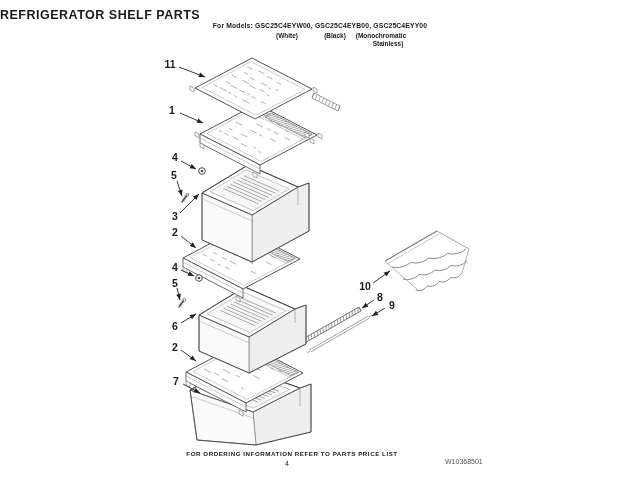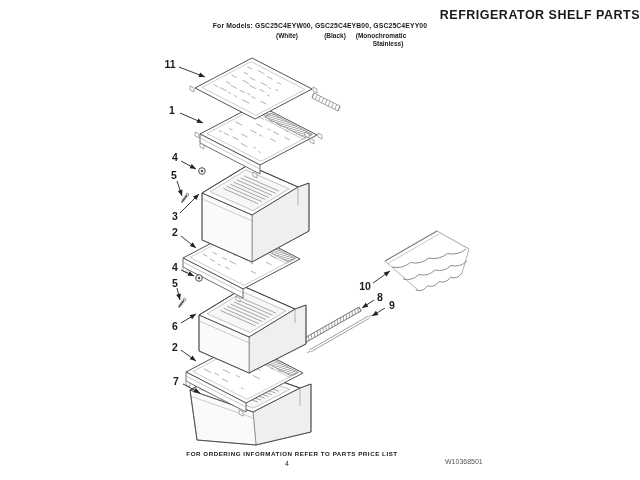--- a/index.html
+++ b/index.html
@@ -1,18 +1,18 @@
 <!DOCTYPE html>
 <html><head>
 <meta charset="utf-8">
 <style>
   html,body{margin:0;padding:0;background:#ffffff;}
   .stage{position:relative;width:640px;height:480px;background:#fff;overflow:hidden;
          font-family:"Liberation Sans",sans-serif;color:#1a1a1a;}
-  .title{position:absolute;top:8px;left:0;width:640px;text-align:right;
+  .title{position:absolute;top:8px;left:0;width:640px;text-align:left;
          font-size:12.5px;font-weight:bold;letter-spacing:.5px;}
   .models{position:absolute;top:22px;left:0;width:640px;text-align:center;
           font-size:6.8px;font-weight:bold;letter-spacing:.15px;}
   .fin{position:absolute;top:32px;transform:translateX(-50%);
        font-size:6.5px;font-weight:bold;white-space:nowrap;}
   .fin2{top:40px;}
   #diagram{position:absolute;left:0;top:0;}
   #diagram text{font-family:"Liberation Sans",sans-serif;font-weight:bold;}
   .order{position:absolute;top:450px;left:0;width:584px;text-align:center;
          font-size:6.2px;font-weight:bold;letter-spacing:.55px;}

